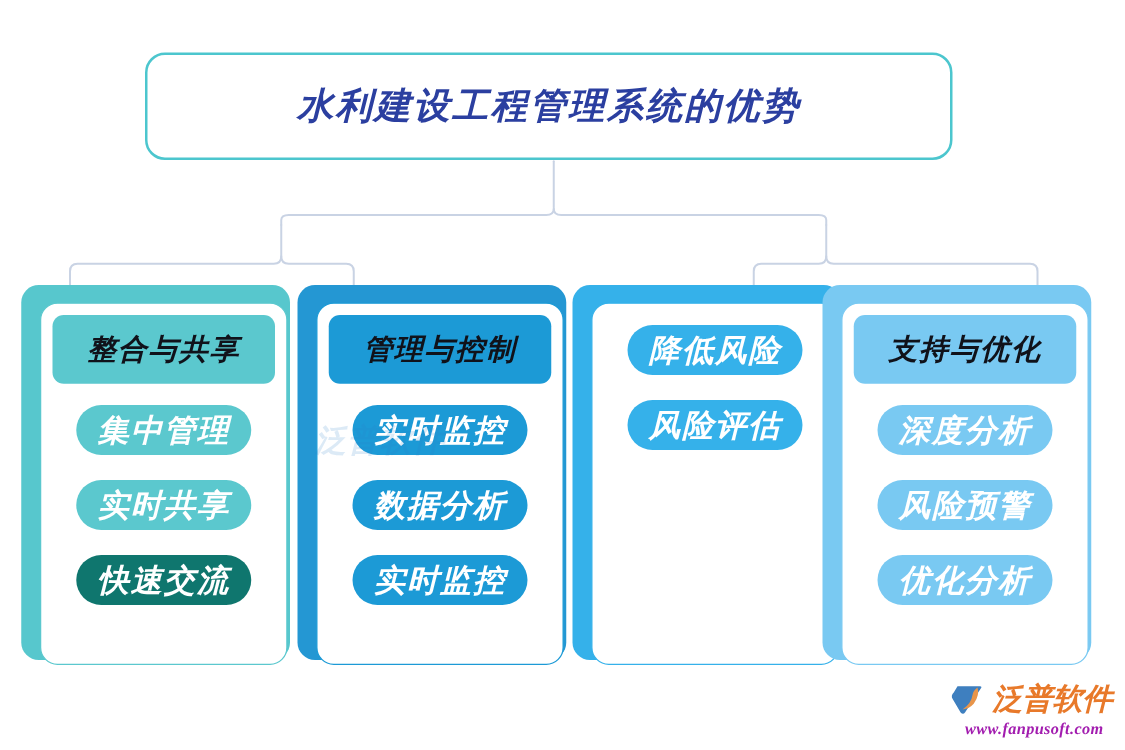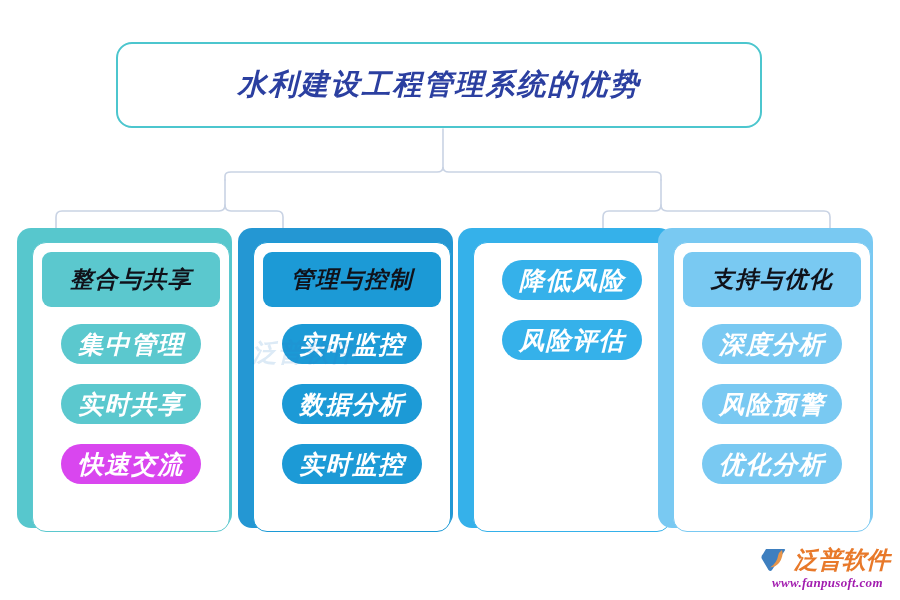--- a/index.html
+++ b/index.html
@@ -211,21 +211,21 @@
       <div class="col-header" style="background: rgb(91, 200, 206);">
         <span class="col-header-label">整合与共享</span>
       </div>
       <div class="pill-stack">
         <div class="pill" style="background: rgb(91, 200, 206);">
           <span class="pill-label">集中管理</span>
         </div>
         <div class="pill" style="background: rgb(91, 200, 206);">
           <span class="pill-label">实时共享</span>
         </div>
-        <div class="pill" style="background: #d946ef;">
+        <div class="pill" style="background: #0f766e;">
           <span class="pill-label">快速交流</span>
         </div>
       </div>
     </div>
   </div>
 
   <div class="column" style="left:238px;">
     <div class="col-shadow" style="background: rgb(36, 151, 211);"></div>
     <div class="col-panel" style="border-color: rgb(28, 154, 214);">
       <div class="col-header" style="background: rgb(28, 154, 214);">

